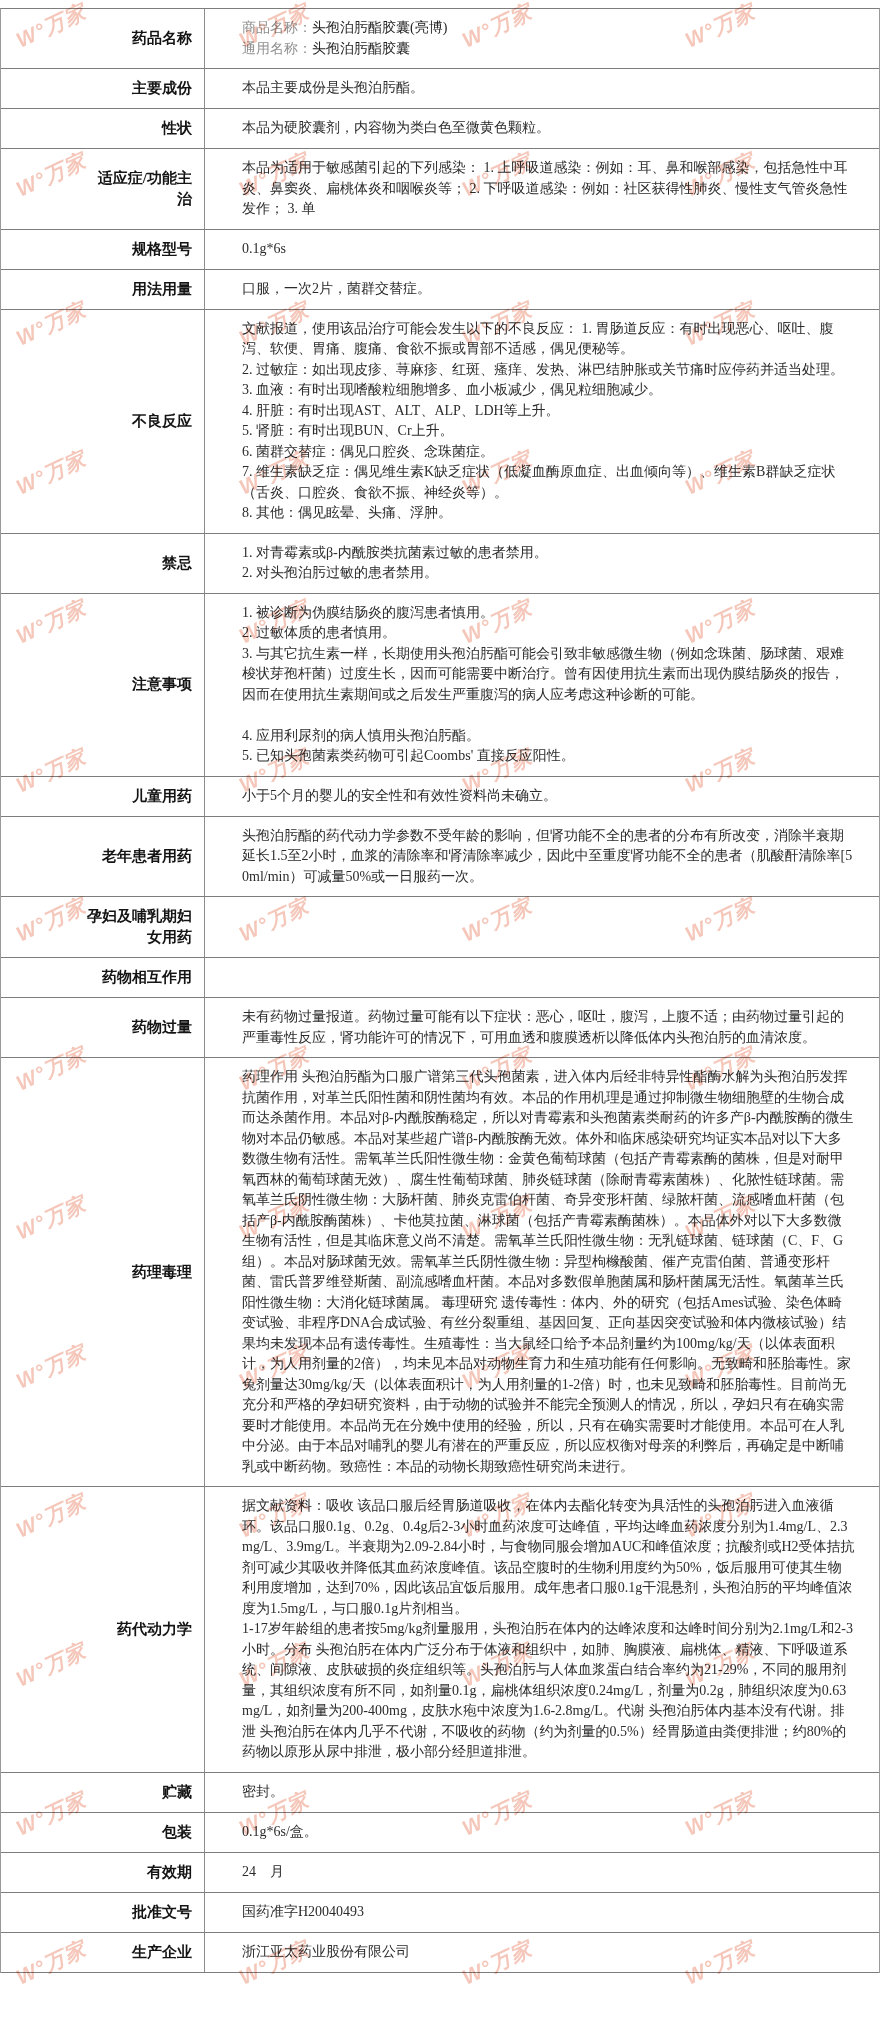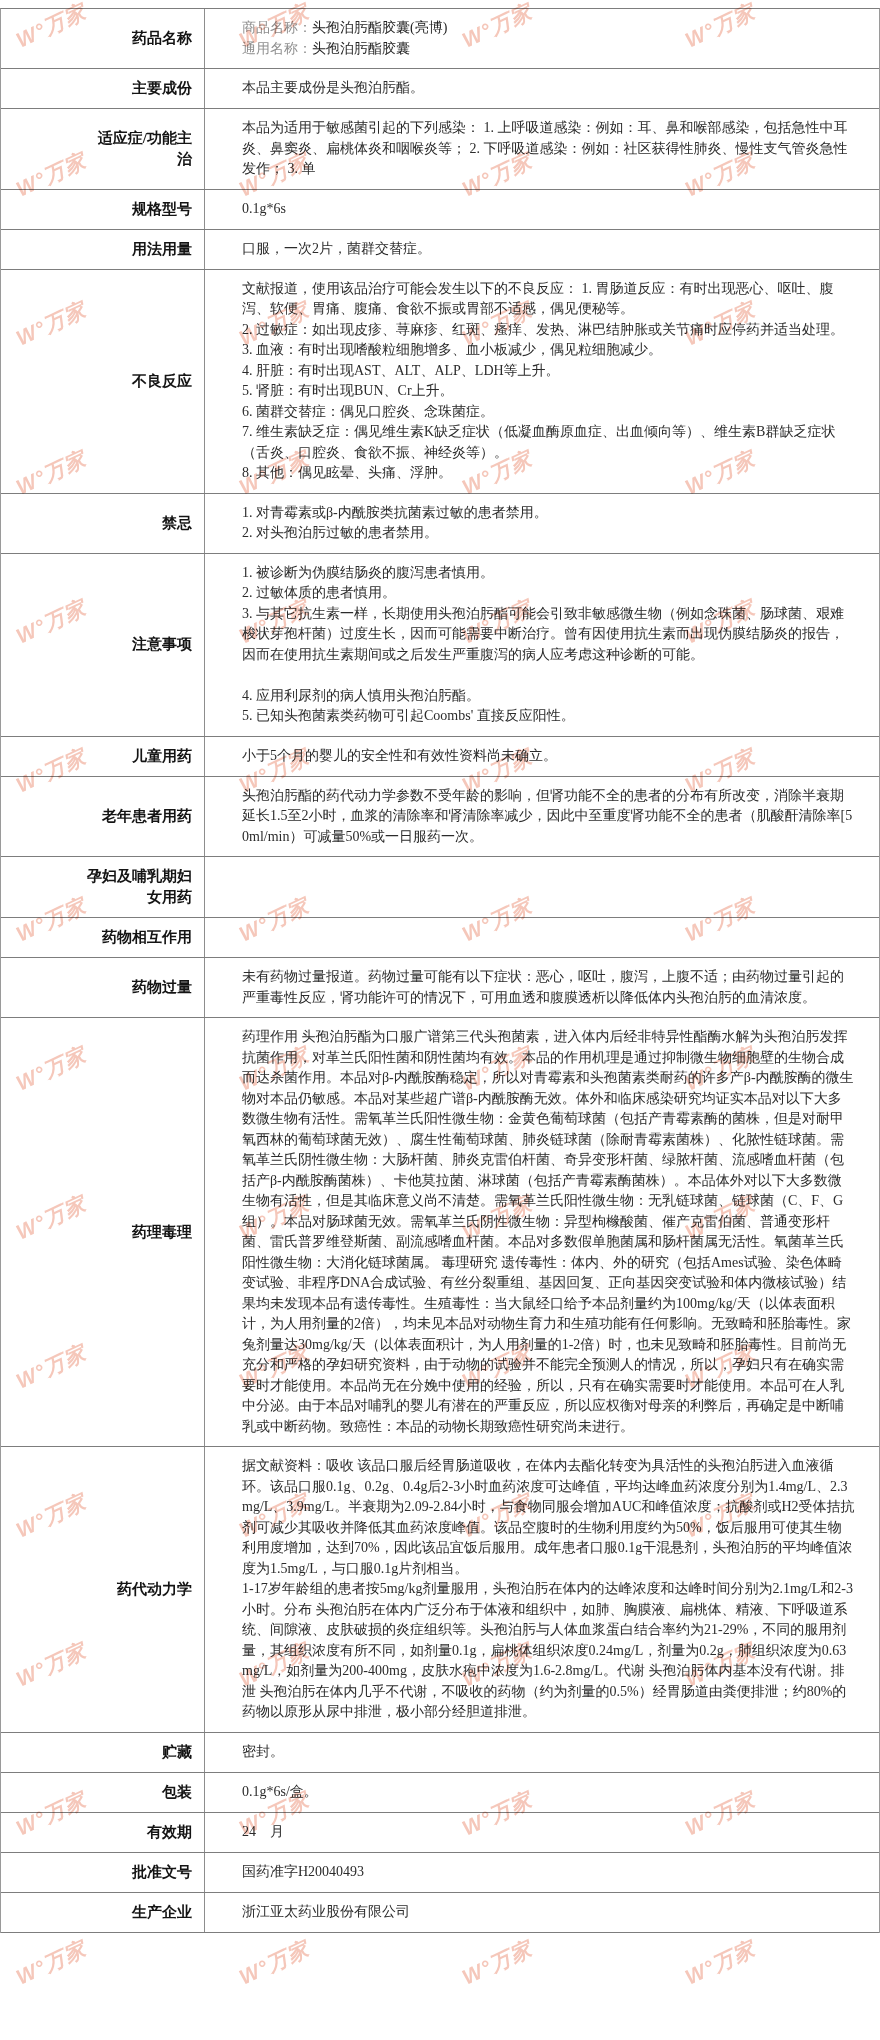--- a/index.html
+++ b/index.html
@@ -95,20 +95,25 @@
   <div id="drug-table">
       <div class="row v-center">
         <div class="row-label">药品名称</div>
         <div class="label-border"></div>
         <div class="row-content"><div class="field"><span class="fk">商品名称：</span><span class="fv">头孢泊肟酯胶囊(亮博)</span></div><div class="field"><span class="fk">通用名称：</span><span class="fv">头孢泊肟酯胶囊</span></div></div>
       </div>
       <div class="row">
         <div class="row-label">主要成份</div>
         <div class="label-border"></div>
         <div class="row-content">本品主要成份是头孢泊肟酯。</div>
+      </div>
+      <div class="row">
+        <div class="row-label">性状</div>
+        <div class="label-border"></div>
+        <div class="row-content">本品为硬胶囊剂，内容物为类白色至微黄色颗粒。</div>
       </div>
       <div class="row">
         <div class="row-label">适应症/功能主治</div>
         <div class="label-border"></div>
         <div class="row-content">本品为适用于敏感菌引起的下列感染： 1. 上呼吸道感染：例如：耳、鼻和喉部感染，包括急性中耳炎、鼻窦炎、扁桃体炎和咽喉炎等； 2. 下呼吸道感染：例如：社区获得性肺炎、慢性支气管炎急性发作； 3. 单</div>
       </div>
       <div class="row">
         <div class="row-label">规格型号</div>
         <div class="label-border"></div>
         <div class="row-content">0.1g*6s</div>

